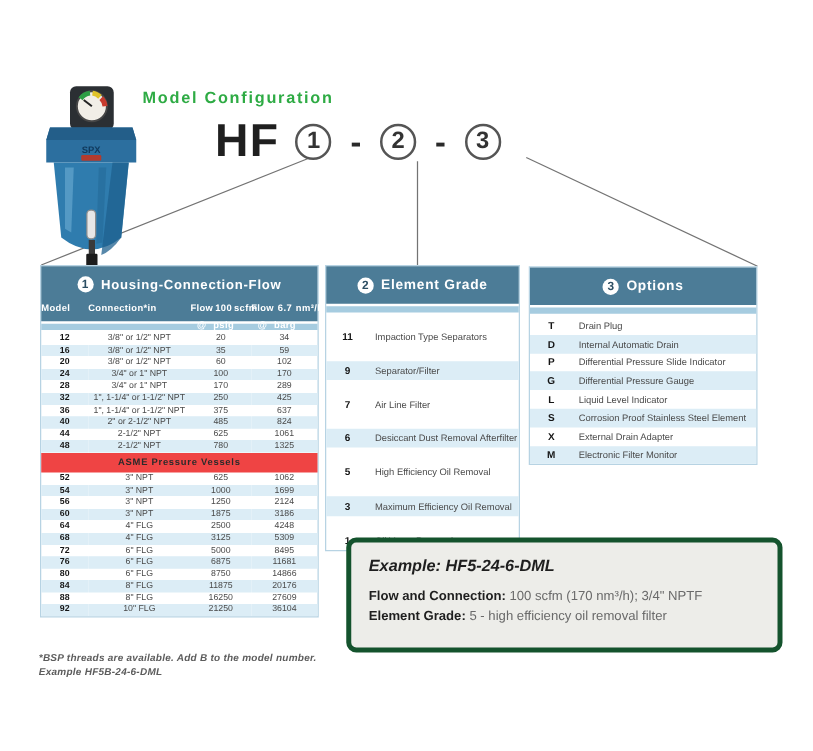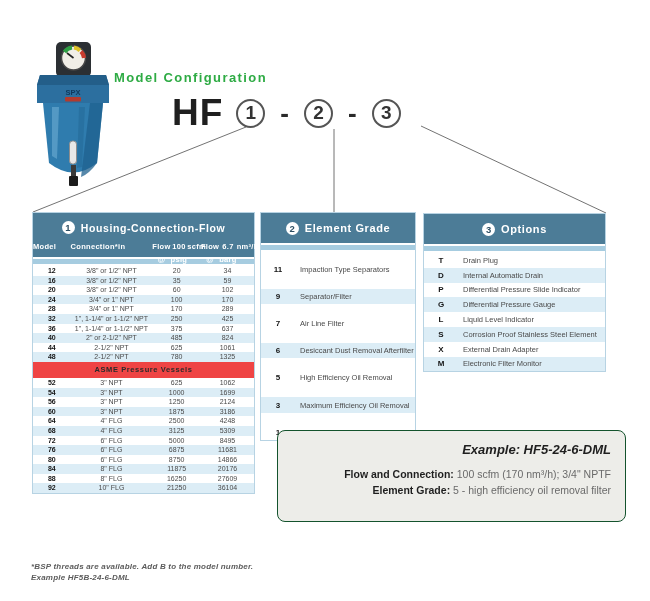--- a/index.html
+++ b/index.html
@@ -1,21 +1,21 @@
 <!DOCTYPE html>
 <html><head>
 <meta charset="utf-8">
 <style>
   * { margin:0; padding:0; box-sizing:border-box; }
   html,body { width:650px; height:601px; background:#ffffff; font-family:"Liberation Sans", sans-serif; overflow:hidden; }
   .page { position:relative; width:650px; height:601px; background:#fff; }
 
   .connectors { position:absolute; left:0; top:0; width:650px; height:601px; pointer-events:none; }
 
-  .filter-art { position:absolute; left:30px; top:37px; width:90px; height:150px; }
+  .filter-art { position:absolute; left:30px; top:64px; width:90px; height:150px; }
 
   .config-title { position:absolute; left:114px; top:70px; font-size:13px; font-weight:bold; letter-spacing:1.4px; color:#2eab44; }
 
   .model-code { position:absolute; left:172px; top:92px; display:flex; align-items:center; gap:13px; height:42px; }
   .model-prefix { font-size:37px; font-weight:bold; color:#1f1f1f; letter-spacing:1px; }
   .pos-circle { width:29px; height:29px; border:2px solid #555; border-radius:50%; background:#fff;
     display:flex; align-items:center; justify-content:center; font-size:19px; font-weight:bold; color:#333; }
   .dash { font-size:26px; font-weight:bold; color:#2a2a2a; padding:0 2px; }
 
   
@@ -45,27 +45,27 @@
   .t3 { left:423px; top:213px; width:183px; }
   .t2 .tbl-head, .t3 .tbl-head { height:30px; font-size:11px; }
   .code-rows .row { display:flex; align-items:center; }
   .t2 .row { height:15.1px;margin-top:12px; } .t3 .row { height:14.8px; }
   .code-rows .row:nth-child(even) { background:#dcedf6; }
   .code { width:34px; text-align:center; font-weight:bold; font-size:8px; color:#141414; flex:0 0 34px; }
   .code-label { font-size:7.5px; color:#4a4a4a; padding-left:5px; }
 
   
   .example-box { position:absolute; left:277px; top:430px; width:349px; height:92px; background:#ededе9;
-    background:#edede9; border:1px solid #14532d; border-radius:8px; padding:11px 14px;text-align:right; }
+    background:#edede9; border:4px solid #14532d; border-radius:8px; padding:11px 14px; }
   .ex-title { font-size:13px; font-weight:bold; font-style:italic; color:#1f1f1f; margin-bottom:10px; }
   .ex-line { font-size:10.5px; line-height:15.5px; color:#6a6a6a; white-space:nowrap; }
   .ex-label { font-weight:bold; color:#1f1f1f; }
 
   
-  .footnote { position:absolute; left:31px; top:522px; font-size:8px; font-style:italic; font-weight:bold; color:#5c5c5c; line-height:10.5px; letter-spacing:0.2px;margin-top:40px; }
+  .footnote { position:absolute; left:31px; top:522px; font-size:8px; font-style:italic; font-weight:bold; color:#5c5c5c; line-height:10.5px; letter-spacing:0.2px; }
 </style>
 </head>
 <body>
 
 <div class="page">
 
   <svg class="connectors" viewBox="0 0 650 601">
     <line x1="246" y1="127" x2="33" y2="212" stroke="#737373" stroke-width="1"></line>
     <line x1="334" y1="129" x2="334" y2="212" stroke="#737373" stroke-width="1"></line>
     <line x1="421" y1="126" x2="606" y2="213" stroke="#737373" stroke-width="1"></line>

